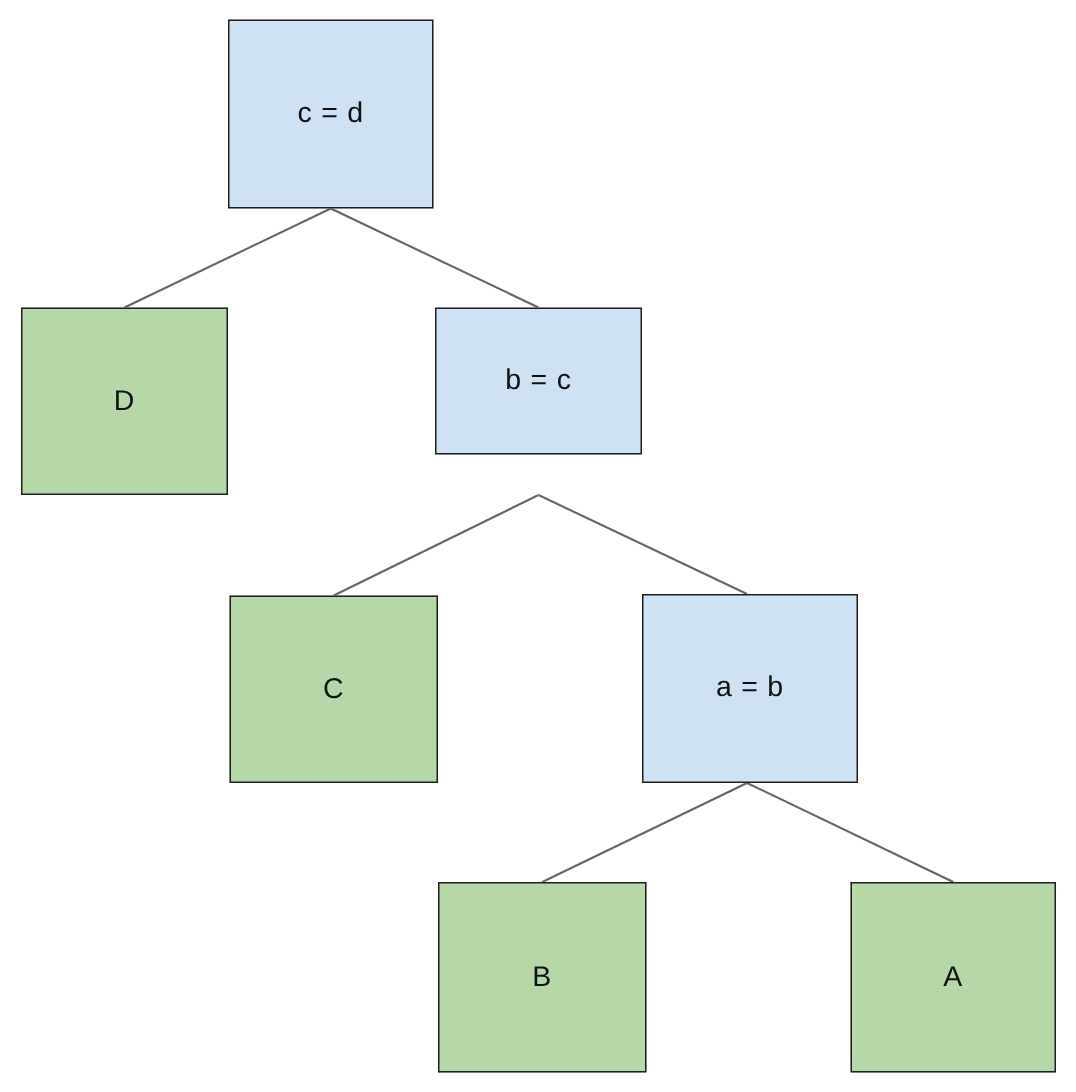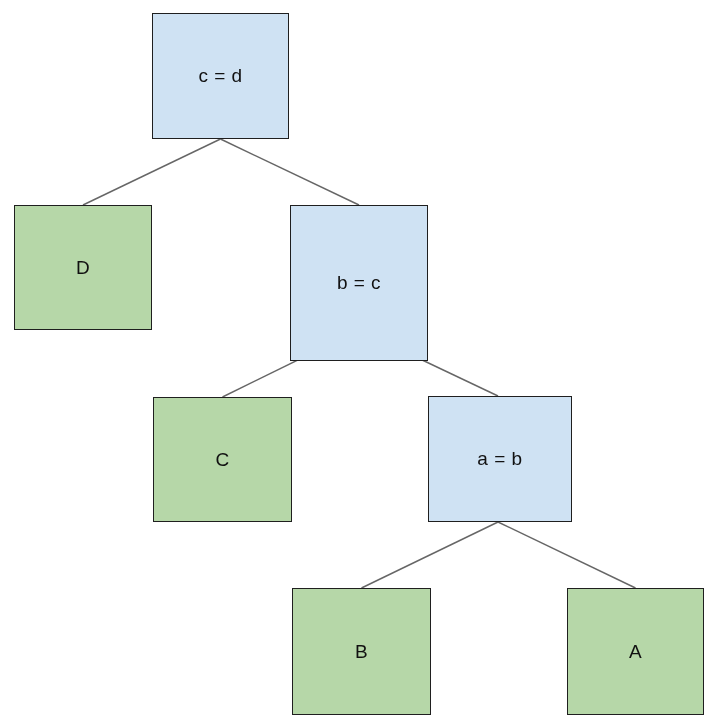--- a/index.html
+++ b/index.html
@@ -43,21 +43,21 @@
       <line x1="498" y1="522" x2="361.5" y2="588" stroke="#666666" stroke-width="1.4"></line>
       <line x1="498" y1="522" x2="635.5" y2="588" stroke="#666666" stroke-width="1.4"></line>
     </svg>
   <div class="nodes-layer">
       <div class="node condition" style="left: 152px; top: 13px; width: 137px; height: 126px; background: rgb(207, 226, 243); border: 1.5px solid rgb(31, 31, 31);">
         <span>c = d</span>
       </div>
       <div class="node leaf" style="left: 14px; top: 205px; width: 138px; height: 125px; background: rgb(182, 215, 168); border: 1.5px solid rgb(31, 31, 31);">
         <span>D</span>
       </div>
-      <div class="node condition" style="left: 290px; top: 205px; width: 138px; height: 156px; background: rgb(207, 226, 243); border: 1.5px solid rgb(31, 31, 31);">
+      <div class="node condition" style="left: 290px; top: 205px; width: 138px; height: 98px; background: rgb(207, 226, 243); border: 1.5px solid rgb(31, 31, 31);">
         <span>b = c</span>
       </div>
       <div class="node leaf" style="left: 153px; top: 397px; width: 139px; height: 125px; background: rgb(182, 215, 168); border: 1.5px solid rgb(31, 31, 31);">
         <span>C</span>
       </div>
       <div class="node condition" style="left: 428px; top: 396px; width: 144px; height: 126px; background: rgb(207, 226, 243); border: 1.5px solid rgb(31, 31, 31);">
         <span>a = b</span>
       </div>
       <div class="node leaf" style="left: 292px; top: 588px; width: 139px; height: 127px; background: rgb(182, 215, 168); border: 1.5px solid rgb(31, 31, 31);">
         <span>B</span>

